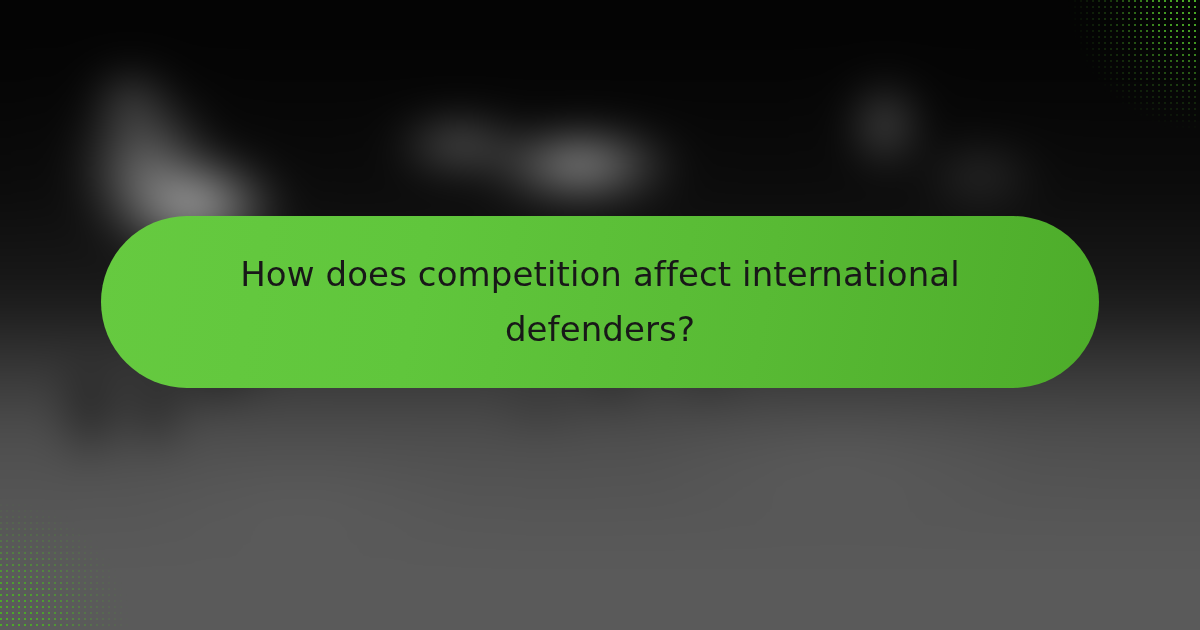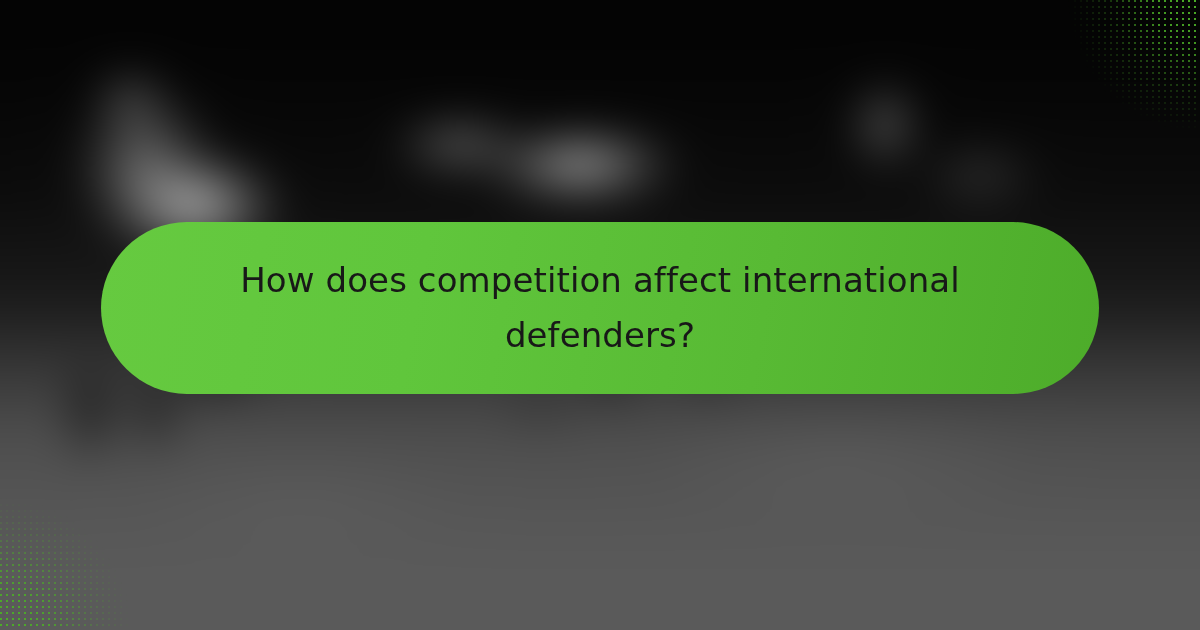--- a/index.html
+++ b/index.html
@@ -83,21 +83,21 @@
     bottom: 0;
     left: 0;
     -webkit-mask-image: radial-gradient(ellipse 150px 150px at 0% 100%, rgba(0,0,0,1) 0%, rgba(0,0,0,0.85) 30%, rgba(0,0,0,0.25) 62%, rgba(0,0,0,0) 88%);
     mask-image: radial-gradient(ellipse 150px 150px at 0% 100%, rgba(0,0,0,1) 0%, rgba(0,0,0,0.85) 30%, rgba(0,0,0,0.25) 62%, rgba(0,0,0,0) 88%);
   }
 
   
   .pill {
     position: absolute;
     left: 101px;
-    top: 222px;
+    top: 216px;
     width: 998px;
     height: 172px;
     border-radius: 86px;
     background: linear-gradient(100deg, #66ca40 0%, #60c63c 32%, #58ba34 66%, #4dac2a 100%);
     display: flex;
     align-items: center;
     justify-content: center;
     box-sizing: border-box;
     padding: 0 70px;
   }

